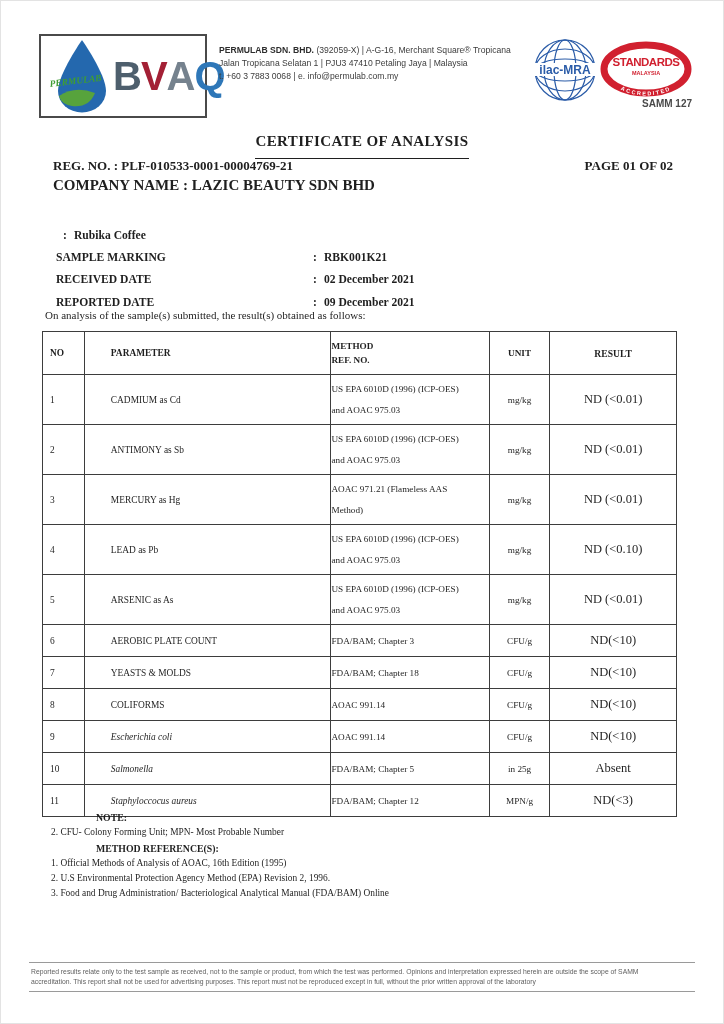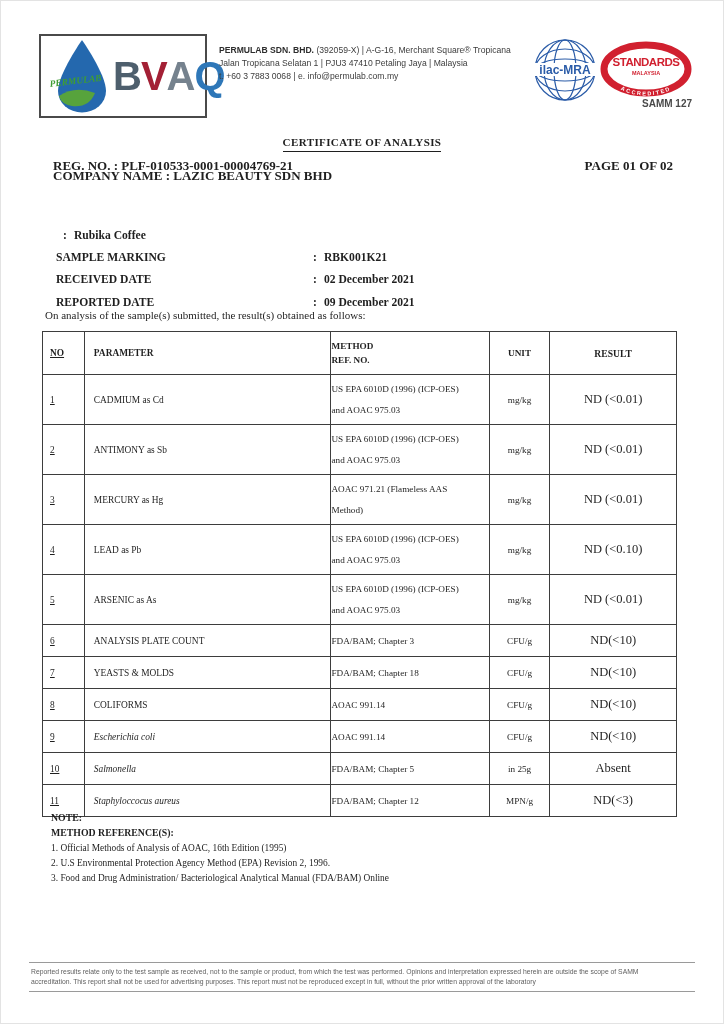--- a/index.html
+++ b/index.html
@@ -16,53 +16,53 @@
   .company-info{position:absolute;left:218px;top:43px;width:310px;
                 font-family:"Liberation Sans",sans-serif;font-size:8.6px;line-height:1.5;color:#3c3c3c;}
   .company-info .b{font-weight:bold;color:#2d2d2d;}
   .ilac{position:absolute;left:531px;top:36px;}
   .standards{position:absolute;left:599px;top:40px;}
   .samm{position:absolute;left:599px;top:97px;width:92px;text-align:right;
         font-family:"Liberation Sans",sans-serif;font-size:10px;font-weight:bold;}
 
   
   .doc-title{position:absolute;top:131px;left:0;width:100%;text-align:center;}
-  .doc-title span{font-weight:bold;font-size:11px;letter-spacing:.4px;
-                  border-bottom:1.5px solid #1f1f1f;padding-bottom:3px;}
+  .doc-title span{font-weight:bold;font-size:15px;letter-spacing:.4px;
+                  border-bottom:1.5px solid #1f1f1f;padding-bottom:9px;}
   .reg-row{position:absolute;left:52px;right:50px;top:157px;display:flex;
            justify-content:space-between;font-weight:bold;font-size:13px;}
-  .company-row{position:absolute;left:52px;top:167px;font-weight:bold;font-size:13px;}
+  .company-row{position:absolute;left:52px;top:176px;font-weight:bold;font-size:15px;}
 
   
   .sample-block{position:absolute;left:55px;top:223px;width:560px;}
   .sample-row{display:flex;height:22.4px;align-items:center;font-size:11.6px;font-weight:bold;}
   .sample-row .lbl{width:250px;}
   .sample-row .colon{width:18px;text-align:center;}
   .analysis-note{position:absolute;left:44px;top:308px;font-size:11px;text-align:center;}
 
   
   .results{position:absolute;left:41px;top:330px;width:635px;border-collapse:collapse;table-layout:fixed;}
   .results th,.results td{border:1.3px solid #3d3d3d;padding:0;vertical-align:middle;}
   .results th{font-size:9.6px;font-weight:bold;height:42px;}
   .results col.c-no{width:6.6%;} .results col.c-param{width:38.9%;}
   .results col.c-method{width:25%;} .results col.c-unit{width:9.5%;} .results col.c-result{width:20%;}
-  th.no,td.no{text-align:left;padding-left:7px;font-size:9.4px;text-decoration:underline;}
-  th.param,td.param{text-align:left;padding-left:9px;font-size:9.4px;margin-left:20px;}
+  th.no,td.no{text-align:left;padding-left:7px;font-size:9.4px;}
+  th.param,td.param{text-align:left;padding-left:26px;font-size:9.4px;margin-left:20px;}
   th.method,td.method{text-align:left;font-size:9.2px;}
   th.unit,td.unit{text-align:center;font-size:9.2px;}
   th.result,td.result{text-align:center;}
   td.result{font-size:12.5px;}
   td.italic{font-style:italic;}
   tr.row-tall{height:50px;} tr.row-short{height:32px;}
   tr.row-tall .method-line{line-height:21px;}
   .hdr-line{line-height:14px;}
 
   
   .notes{position:absolute;left:50px;top:809px;font-size:9.4px;line-height:15.3px;}
-  .notes .head{font-weight:bold;font-size:9.8px;}
+  .notes .head{font-weight:bold;font-size:9.8px;margin-left:45px;}
 
   
   .footer{position:absolute;left:28px;right:28px;top:961px;
           border-top:1px solid #9a9a9a;border-bottom:1px solid #9a9a9a;
           padding:4px 2px 5px 2px;
           font-family:"Liberation Sans",sans-serif;font-size:6.8px;line-height:9.6px;
           color:#5f5f5f;}
   .footer div{white-space:nowrap;overflow:hidden;}
 </style>
 </head>
@@ -220,21 +220,21 @@
           <td class="param">ARSENIC as As</td>
           <td class="method">
             <div class="method-line">US EPA 6010D (1996) (ICP-OES)</div>
             <div class="method-line">and AOAC 975.03</div>
           </td>
           <td class="unit">mg/kg</td>
           <td class="result">ND (&lt;0.01)</td>
         </tr>
         <tr class="row-short">
           <td class="no">6</td>
-          <td class="param">ANALYSIS PLATE COUNT</td>
+          <td class="param">AEROBIC PLATE COUNT</td>
           <td class="method">
             <div class="method-line">FDA/BAM; Chapter 3</div>
           </td>
           <td class="unit">CFU/g</td>
           <td class="result">ND(&lt;10)</td>
         </tr>
         <tr class="row-short">
           <td class="no">7</td>
           <td class="param">YEASTS &amp; MOLDS</td>
           <td class="method">
@@ -277,20 +277,21 @@
             <div class="method-line">FDA/BAM; Chapter 12</div>
           </td>
           <td class="unit">MPN/g</td>
           <td class="result">ND(&lt;3)</td>
         </tr>
       </tbody>
   </table>
 
   <div class="notes">
     <div class="head">NOTE:</div>
+    <div>2. CFU- Colony Forming Unit; MPN- Most Probable Number</div>
     <div class="head">METHOD REFERENCE(S):</div>
     <div>1. Official Methods of Analysis of AOAC, 16th Edition (1995)</div>
     <div>2. U.S Environmental Protection Agency Method (EPA) Revision 2, 1996.</div>
     <div>3. Food and Drug Administration/ Bacteriological Analytical Manual (FDA/BAM) Online</div>
   </div>
 
   <div class="footer">
     <div>Reported results relate only to the test sample as received, not to the sample or product, from which the test was performed. Opinions and interpretation expressed herein are outside the scope of SAMM</div>
     <div>accreditation. This report shall not be used for advertising purposes. This report must not be reproduced except in full, without the prior written approval of the laboratory</div>
   </div>

